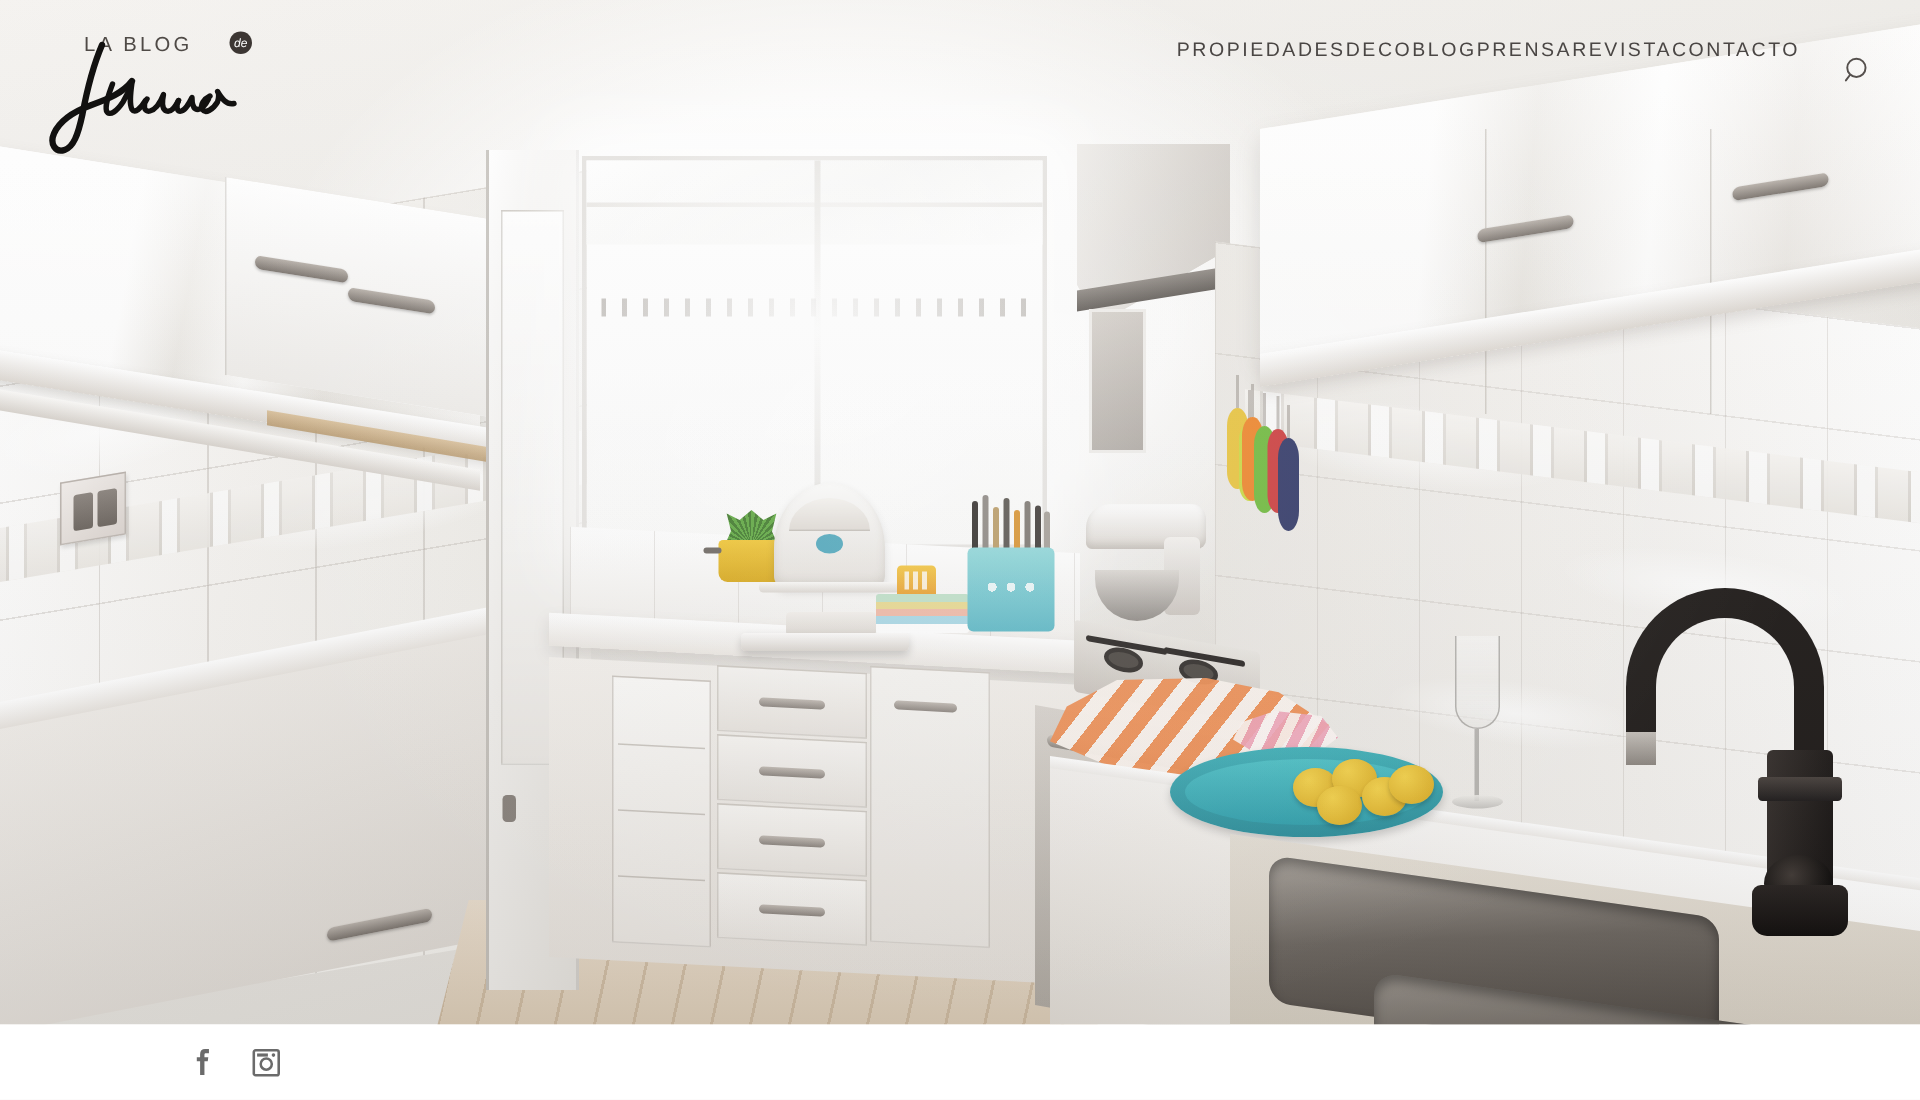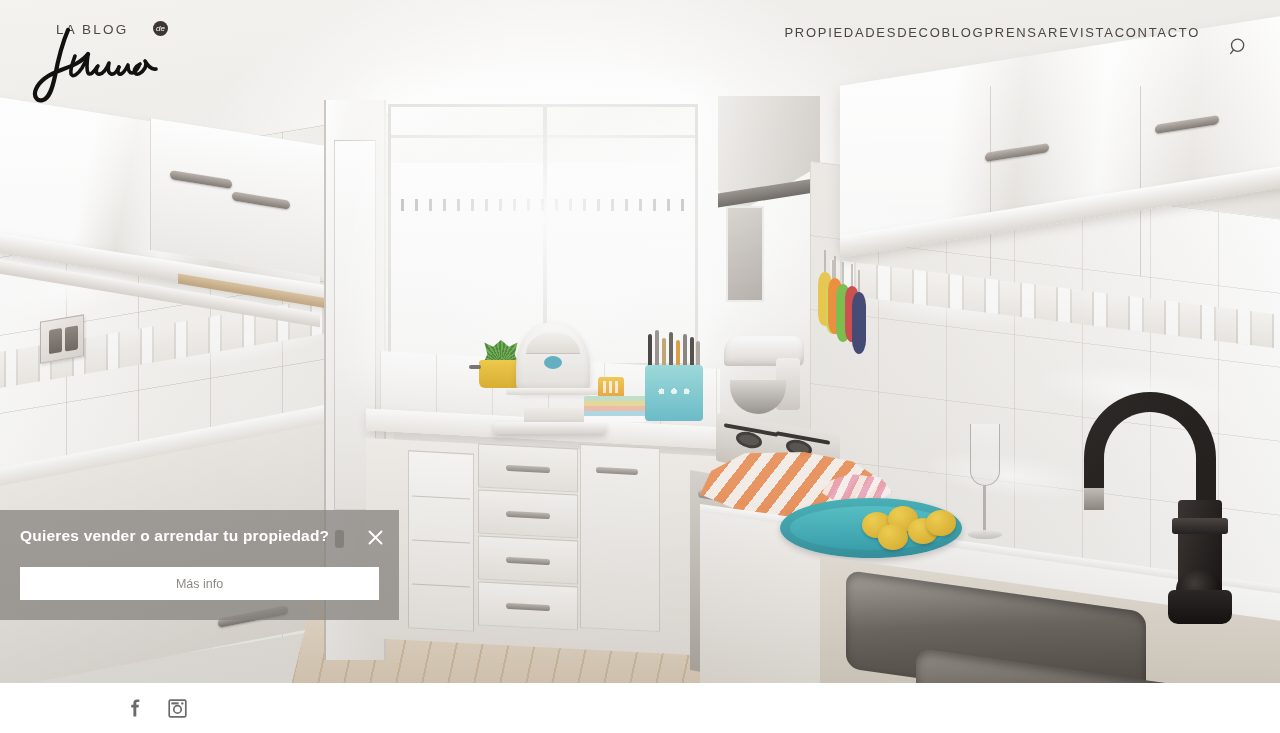--- a/index.html
+++ b/index.html
@@ -802,30 +802,20 @@
     </nav>
 
     <div class="search-btn">
       <svg width="20" height="20" viewBox="0 0 20 20">
         <circle cx="8.6" cy="8.2" r="6.1" fill="none" stroke="#55504d" stroke-width="1.3"></circle>
         <line x1="4.3" y1="13" x2="1.6" y2="16.6" stroke="#55504d" stroke-width="1.3" stroke-linecap="round"></line>
       </svg>
     </div>
   </div>
 
-  <div class="popup">
-    <div class="title">Quieres vender o arrendar tu propiedad?</div>
-    <div class="close">
-      <svg width="17" height="17" viewBox="0 0 17 17">
-        <line x1="2.5" y1="2.5" x2="14.5" y2="14.5" stroke="#ffffff" stroke-width="1.9" stroke-linecap="round"></line>
-        <line x1="14.5" y1="2.5" x2="2.5" y2="14.5" stroke="#ffffff" stroke-width="1.9" stroke-linecap="round"></line>
-      </svg>
-    </div>
-    <button class="cta">Más info</button>
-  </div>
 
   <div class="footer">
     <div class="social">
       <a href="#">
         <svg width="18" height="18" viewBox="0 0 18 18">
           <path d="M11.4 3.1h1.9V0.4h-2.6c-2.1 0-3.3 1.3-3.3 3.4v2.0H5.2v2.7h2.2V17.6h2.9V8.5h2.2l0.35-2.7H10.3V4.2c0-0.8 0.3-1.1 1.1-1.1z" fill="#6b6b6b"></path>
         </svg>
       </a>
       <a href="#">
         <svg width="19" height="19" viewBox="0 0 19 19">

